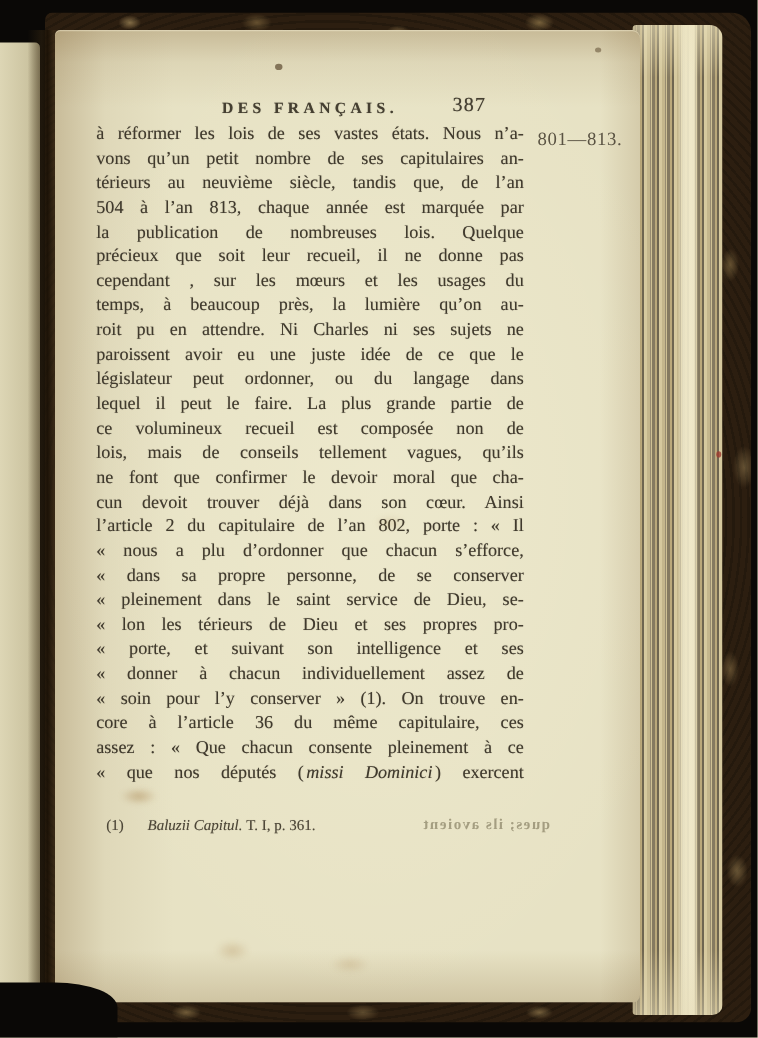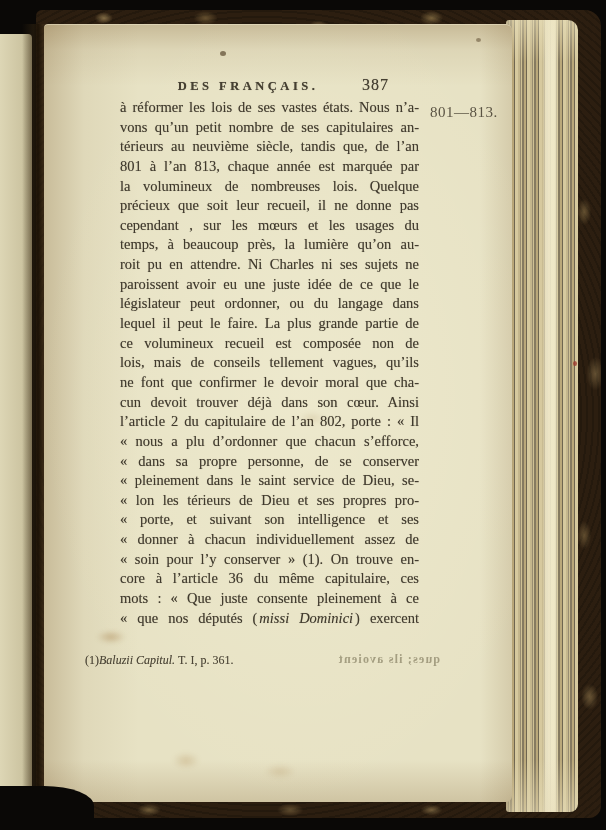--- a/index.html
+++ b/index.html
@@ -76,27 +76,27 @@
   }
   .margin-note{
     position:absolute;left:386px;top:80px;font-size:15px;letter-spacing:.5px;
     color:#5a5343;white-space:nowrap;
   }
   .textblock{
     position:absolute;left:33px;top:74px;width:342px;
     font-size:14.5px;line-height:19.65px;
     text-shadow:0 0 .7px rgba(64,58,46,.45);
   }
-  .ln{text-align:justify;text-align-last:justify;height:19.65px;margin-left:43px;}
+  .ln{text-align:justify;text-align-last:justify;height:19.65px;}
   .ital{font-style:italic;padding:0 2px;}
   .footnote{
     position:absolute;left:41px;top:629px;font-size:12px;color:#4c4637;
     text-shadow:0 0 .6px rgba(64,58,46,.4);white-space:nowrap;
   }
-  .footnote .ital{padding:0 3px 0 0;}
+  .footnote .ital{padding:0 3px 0 19px;}
   .showthrough{
     position:absolute;left:141px;top:628px;width:255px;
     transform:scaleX(-1);color:rgba(95,88,60,.50);
     font-size:12px;font-weight:bold;letter-spacing:1.2px;
     filter:blur(.5px);white-space:nowrap;
   }
   .stain{position:absolute;border-radius:50%;filter:blur(2px);}
   .speck{position:absolute;border-radius:50%;}
   .corner-shadow{
     position:absolute;left:0;top:786px;width:94px;height:44px;
@@ -115,43 +115,43 @@
 <div class="page">
 
   <div class="running-title">DES FRANÇAIS.</div>
   <div class="page-number">387</div>
   <div class="margin-note">801—813.</div>
 
   <div class="textblock">
     <div class="ln">à réformer les lois de ses vastes états. Nous n’a-</div>
     <div class="ln">vons qu’un petit nombre de ses capitulaires an-</div>
     <div class="ln">térieurs au neuvième siècle, tandis que, de l’an</div>
-    <div class="ln">801 à l’an 813, chaque année est marquée par</div>
-    <div class="ln">la volumineux de nombreuses lois. Quelque</div>
+    <div class="ln">504 à l’an 813, chaque année est marquée par</div>
+    <div class="ln">la publication de nombreuses lois. Quelque</div>
     <div class="ln">précieux que soit leur recueil, il ne donne pas</div>
     <div class="ln">cependant , sur les mœurs et les usages du</div>
     <div class="ln">temps, à beaucoup près, la lumière qu’on au-</div>
     <div class="ln">roit pu en attendre. Ni Charles ni ses sujets ne</div>
     <div class="ln">paroissent avoir eu une juste idée de ce que le</div>
     <div class="ln">législateur peut ordonner, ou du langage dans</div>
     <div class="ln">lequel il peut le faire. La plus grande partie de</div>
     <div class="ln">ce volumineux recueil est composée non de</div>
     <div class="ln">lois, mais de conseils tellement vagues, qu’ils</div>
     <div class="ln">ne font que confirmer le devoir moral que cha-</div>
     <div class="ln">cun devoit trouver déjà dans son cœur. Ainsi</div>
     <div class="ln">l’article 2 du capitulaire de l’an 802, porte : « Il</div>
     <div class="ln">« nous a plu d’ordonner que chacun s’efforce,</div>
     <div class="ln">« dans sa propre personne, de se conserver</div>
     <div class="ln">« pleinement dans le saint service de Dieu, se-</div>
     <div class="ln">« lon les térieurs de Dieu et ses propres pro-</div>
     <div class="ln">« porte, et suivant son intelligence et ses</div>
     <div class="ln">« donner à chacun individuellement assez de</div>
     <div class="ln">« soin pour l’y conserver » (1). On trouve en-</div>
     <div class="ln">core à l’article 36 du même capitulaire, ces</div>
-    <div class="ln">mots : « Que juste consente pleinement à ce</div>
+    <div class="ln">assez : « Que chacun consente pleinement à ce</div>
     <div class="ln">
       <span>« que nos députés (</span><span class="ital">missi Dominici</span><span>) exercent</span>
     </div>
   </div>
 
   <div class="footnote">
     <span>(1)</span><span class="ital">Baluzii Capitul.</span><span>T. I, p. 361.</span>
   </div>
 
   <div class="showthrough">ques; ils avoient</div>

